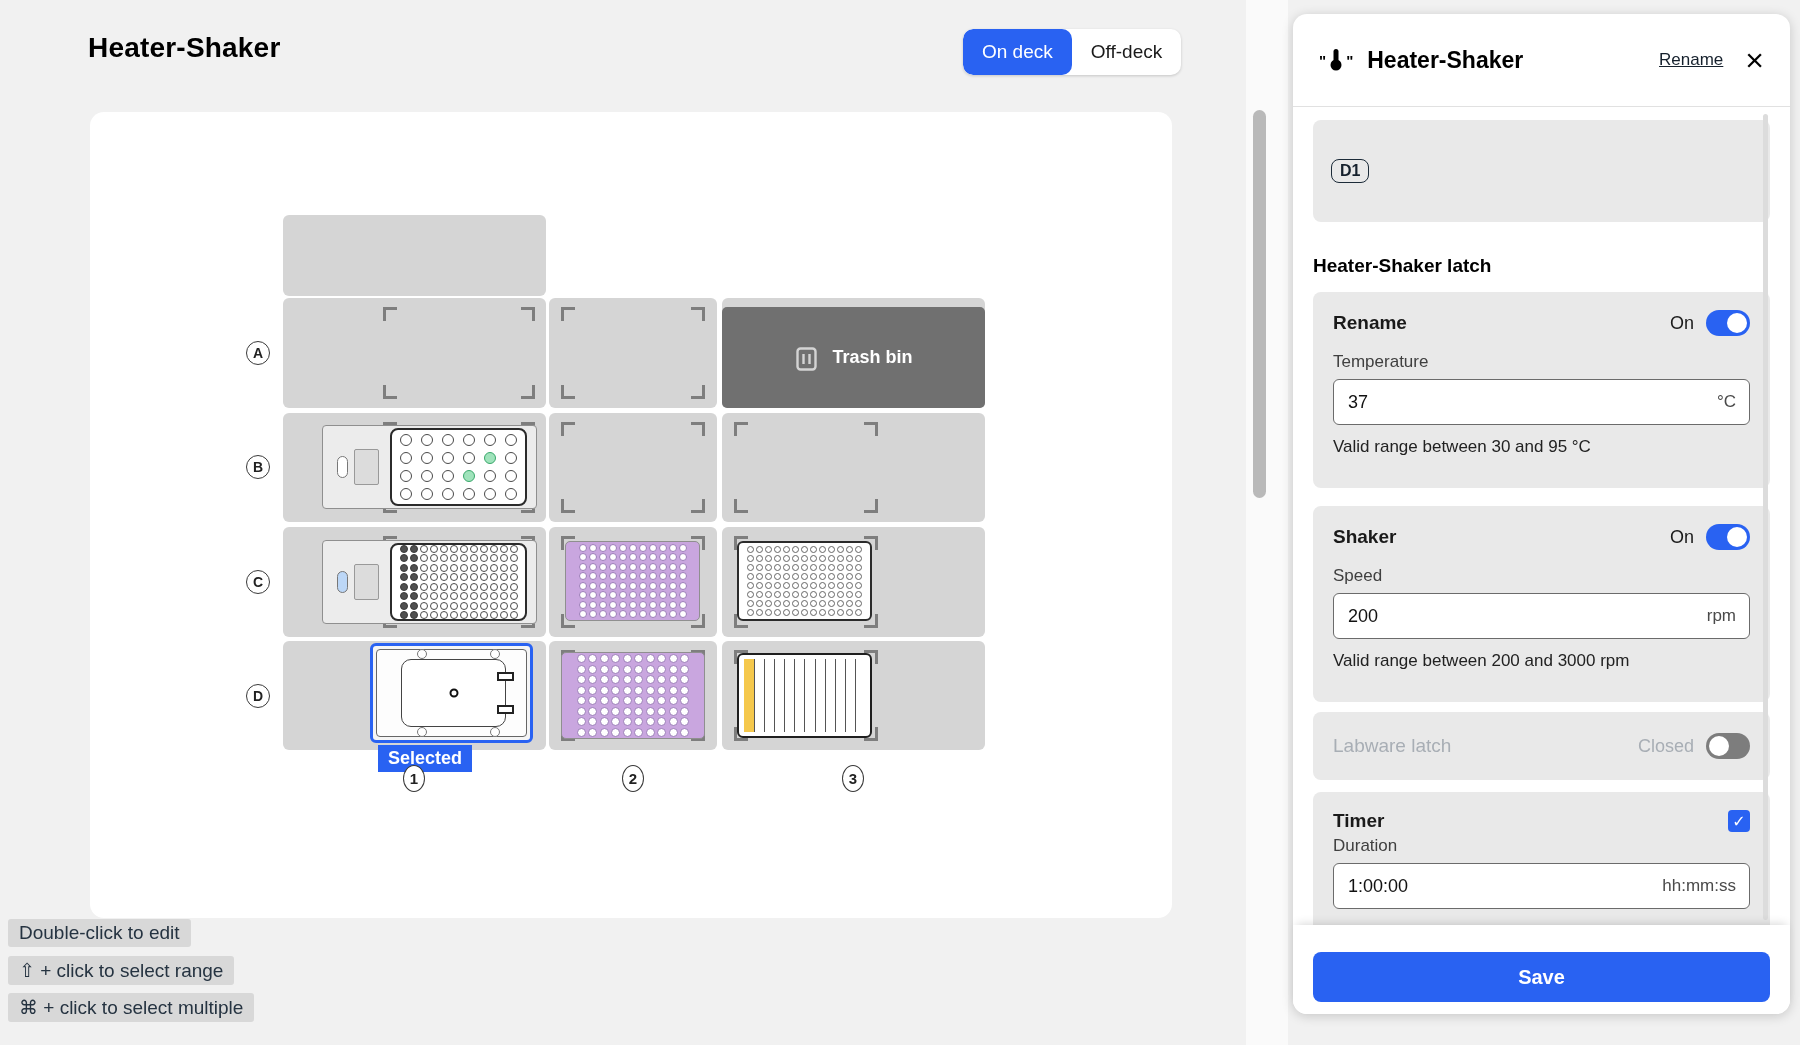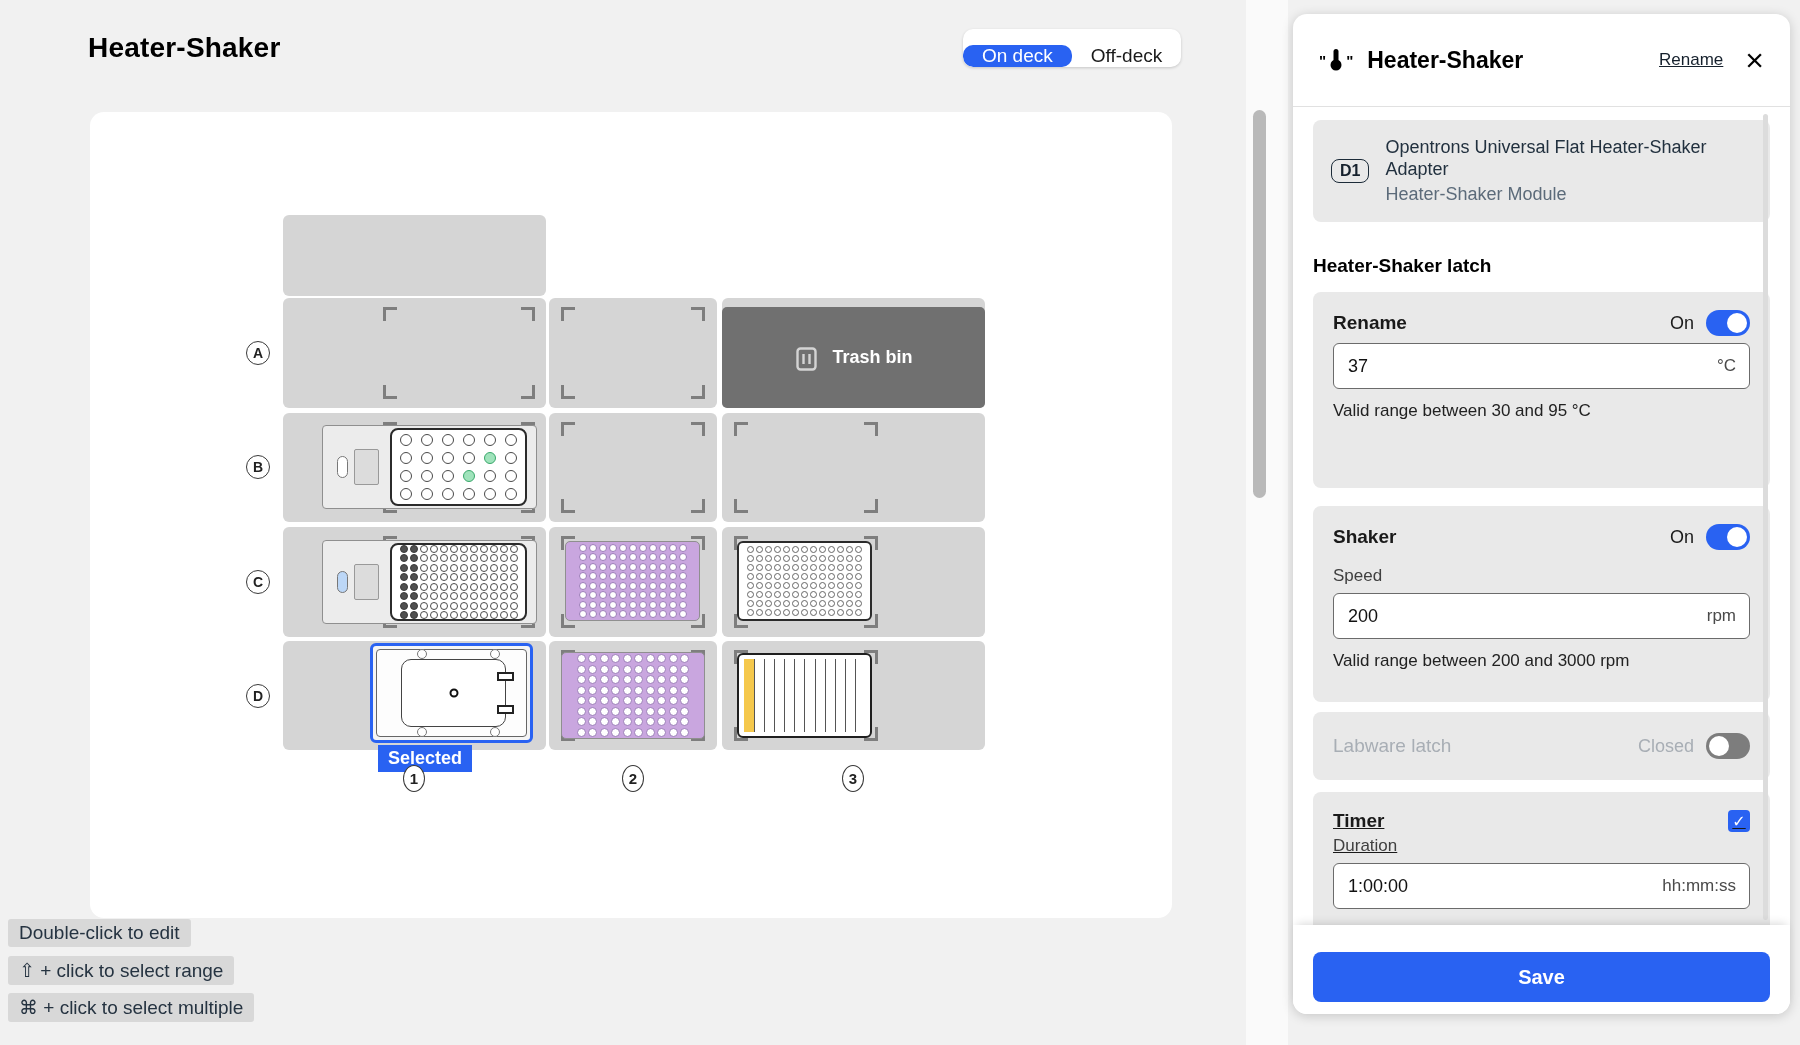--- a/index.html
+++ b/index.html
@@ -1,21 +1,21 @@
 <!DOCTYPE html>
 <html><head>
 <meta charset="utf-8">
 <style>
   * { margin:0; padding:0; box-sizing:border-box; }
   html,body { width:1800px; height:1045px; overflow:hidden; }
   body { background:#f1f1f1; font-family:"Liberation Sans","DejaVu Sans",sans-serif; color:#1a1a1a; position:relative; }
 
   
   .page-title { position:absolute; left:88px; top:32px; font-size:28px; font-weight:700; color:#000; letter-spacing:.2px; }
-  .seg-control { position:absolute; left:963px; top:29px; height:38px; background:#fff; border-radius:10px; display:flex; overflow:hidden; box-shadow:0 1px 3px rgba(0,0,0,.18);align-items:flex-end; }
+  .seg-control { position:absolute; left:963px; top:29px; height:46px; background:#fff; border-radius:10px; display:flex; overflow:hidden; box-shadow:0 1px 3px rgba(0,0,0,.18); }
   .seg { display:flex; align-items:center; justify-content:center; padding:0 19px; font-size:19px; cursor:pointer; }
   .seg.active { background:var(--accent); color:#fff; border-radius:10px; }
 
   
   .deck-card { position:absolute; left:90px; top:112px; width:1082px; height:806px; background:#fff; border-radius:14px; }
   .slot { position:absolute; background:#d5d5d5; border-radius:6px; }
   .staging { position:absolute; background:#d5d5d5; border-radius:6px; }
   .brackets { position:absolute; }
   .corner { position:absolute; width:14px; height:14px; border:3px solid #7e7e7e; }
   .corner.tl { top:0; left:0; border-right:none; border-bottom:none; }
@@ -691,34 +691,31 @@
     </span>
     <span class="panel-title">Heater-Shaker</span>
     <span class="rename-link">Rename</span>
     <span class="close-x">×</span>
   </div>
 
   <div class="panel-clip">
 
     <div class="card d1-card" style="top:13px; height:102px;">
       <span class="slot-badge">D1</span>
-      <span>
-        <div class="d1-title">Opentrons Universal Flat Heater-Shaker Adapter</div>
-        <div class="d1-sub">Heater-Shaker Module</div>
-      </span>
     </div>
 
     <div class="state-heading" style="top:148px;">Heater-Shaker latch</div>
 
     <div class="card" style="top:185px; height:196px;">
       <div class="card-row">
         <span class="card-label">Rename</span>
         <span class="toggle-state">On</span>
         <span class="toggle"></span>
       </div>
+      <div class="field-label">Temperature</div>
       <div class="input-wrap">
         <input value="37" style="">
         <span class="input-unit">°C</span>
       </div>
       <div class="caption">Valid range between 30 and 95 °C</div>
     </div>
 
     <div class="card" style="top:399px; height:196px;">
       <div class="card-row">
         <span class="card-label">Shaker</span>
@@ -732,21 +729,21 @@
       </div>
       <div class="caption">Valid range between 200 and 3000 rpm</div>
     </div>
 
     <div class="card" style="top:605px; height:68px; display:flex; align-items:center;">
       <span class="card-label muted" style="font-weight:400;">Labware latch</span>
       <span class="toggle-state muted">Closed</span>
       <span class="toggle off"></span>
     </div>
 
-    <div class="card" style="top:685px; height:175px; text-decoration:underline;">
+    <div class="card" style="top:685px; height:175px; ">
       <div class="card-row">
         <span class="card-label">Timer</span>
         <span class="checkbox">
             <span>✓</span>
           </span>
       </div>
       <div class="field-label" style="margin-top:4px;">Duration</div>
       <div class="input-wrap">
         <input style="padding-right: 100px;" value="1:00:00">
         <span class="input-unit">hh:mm:ss</span>

